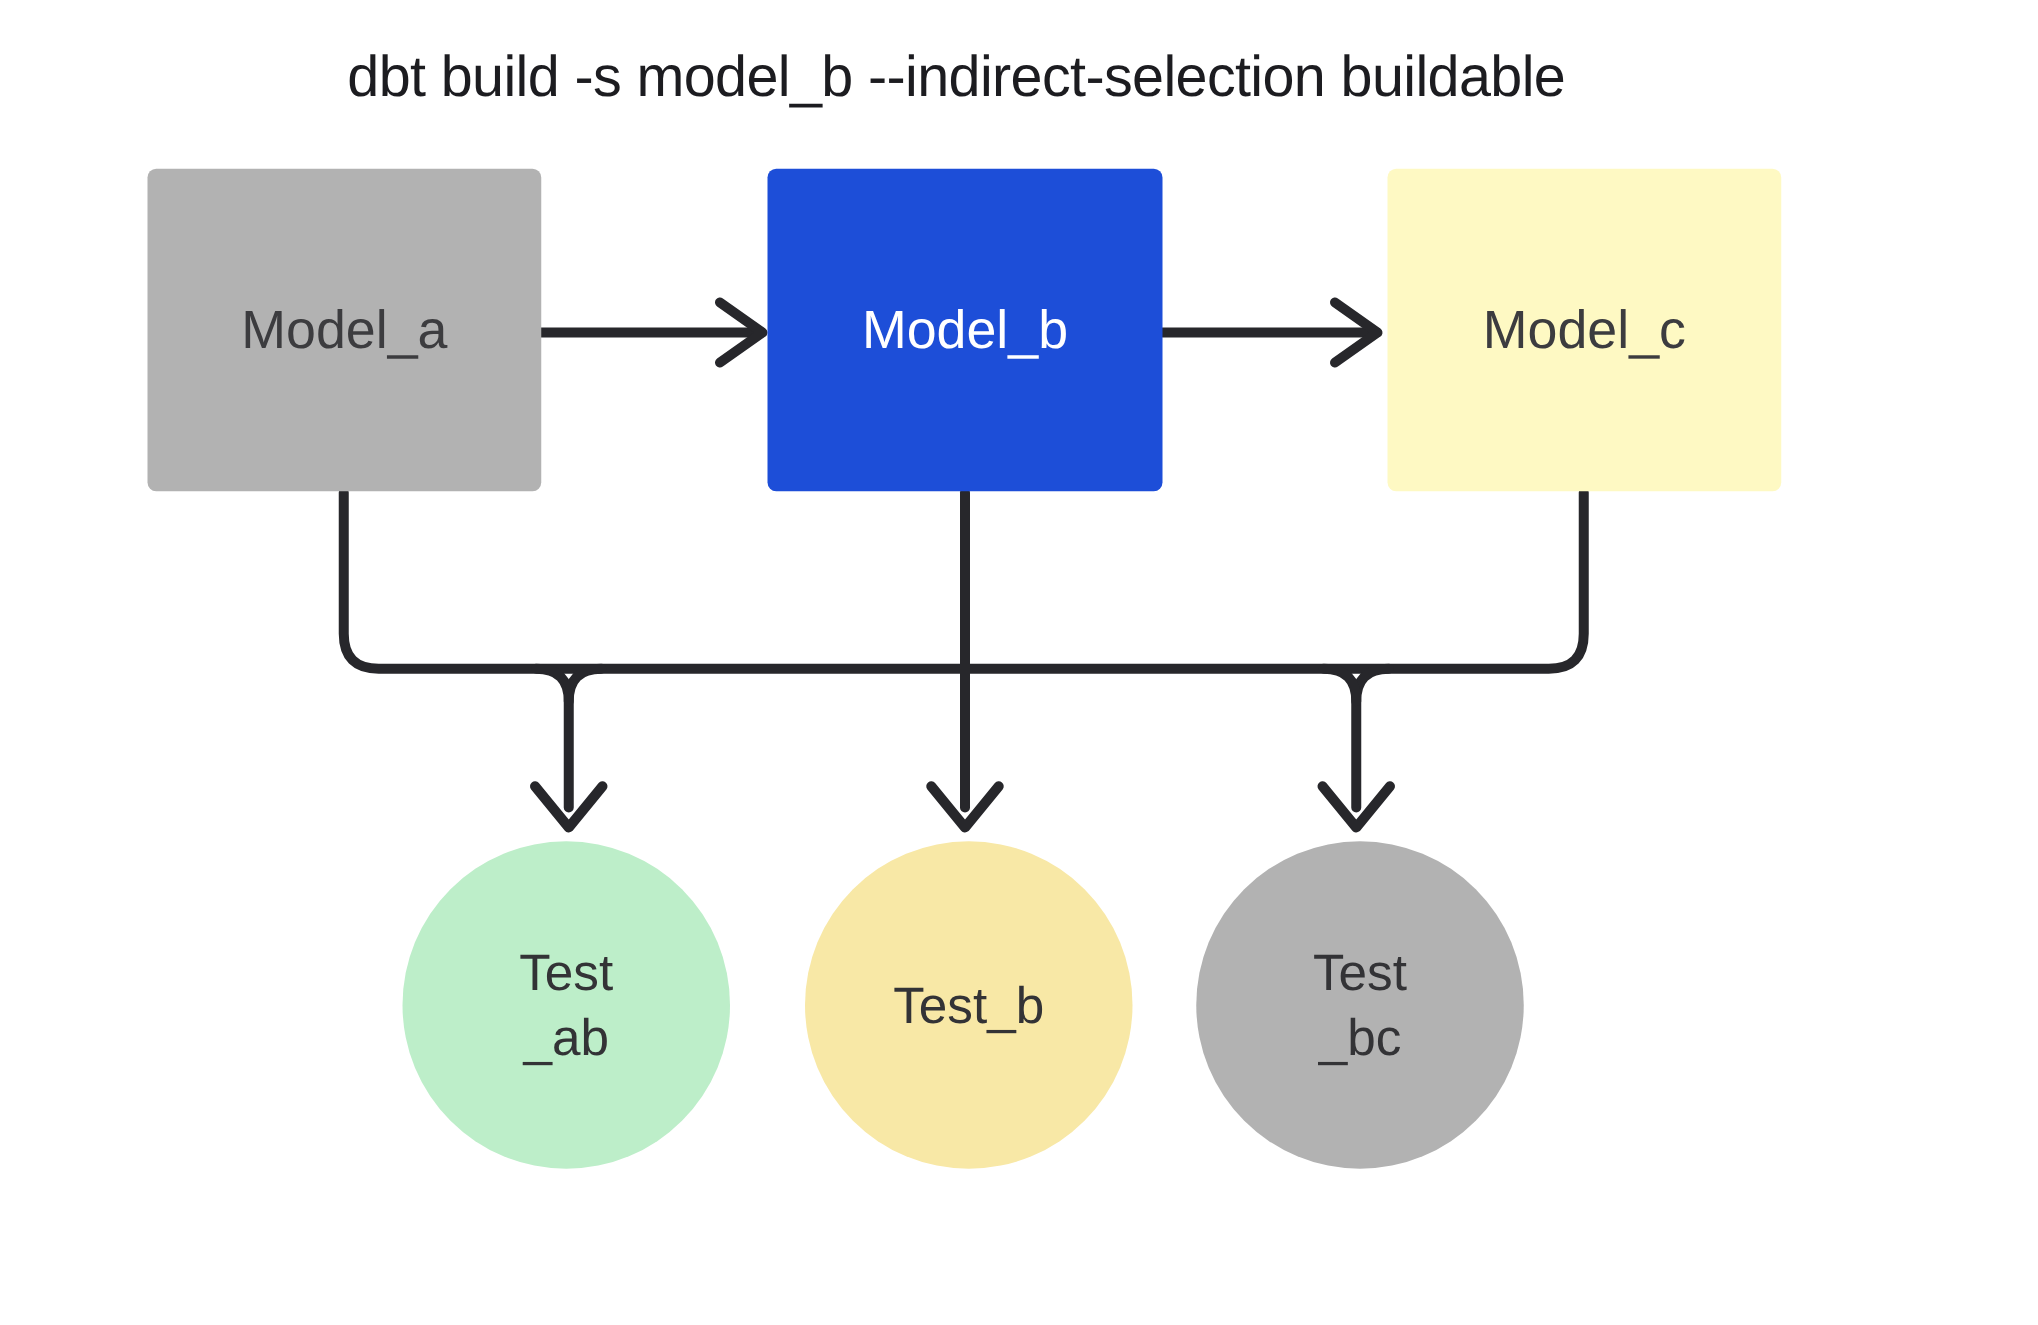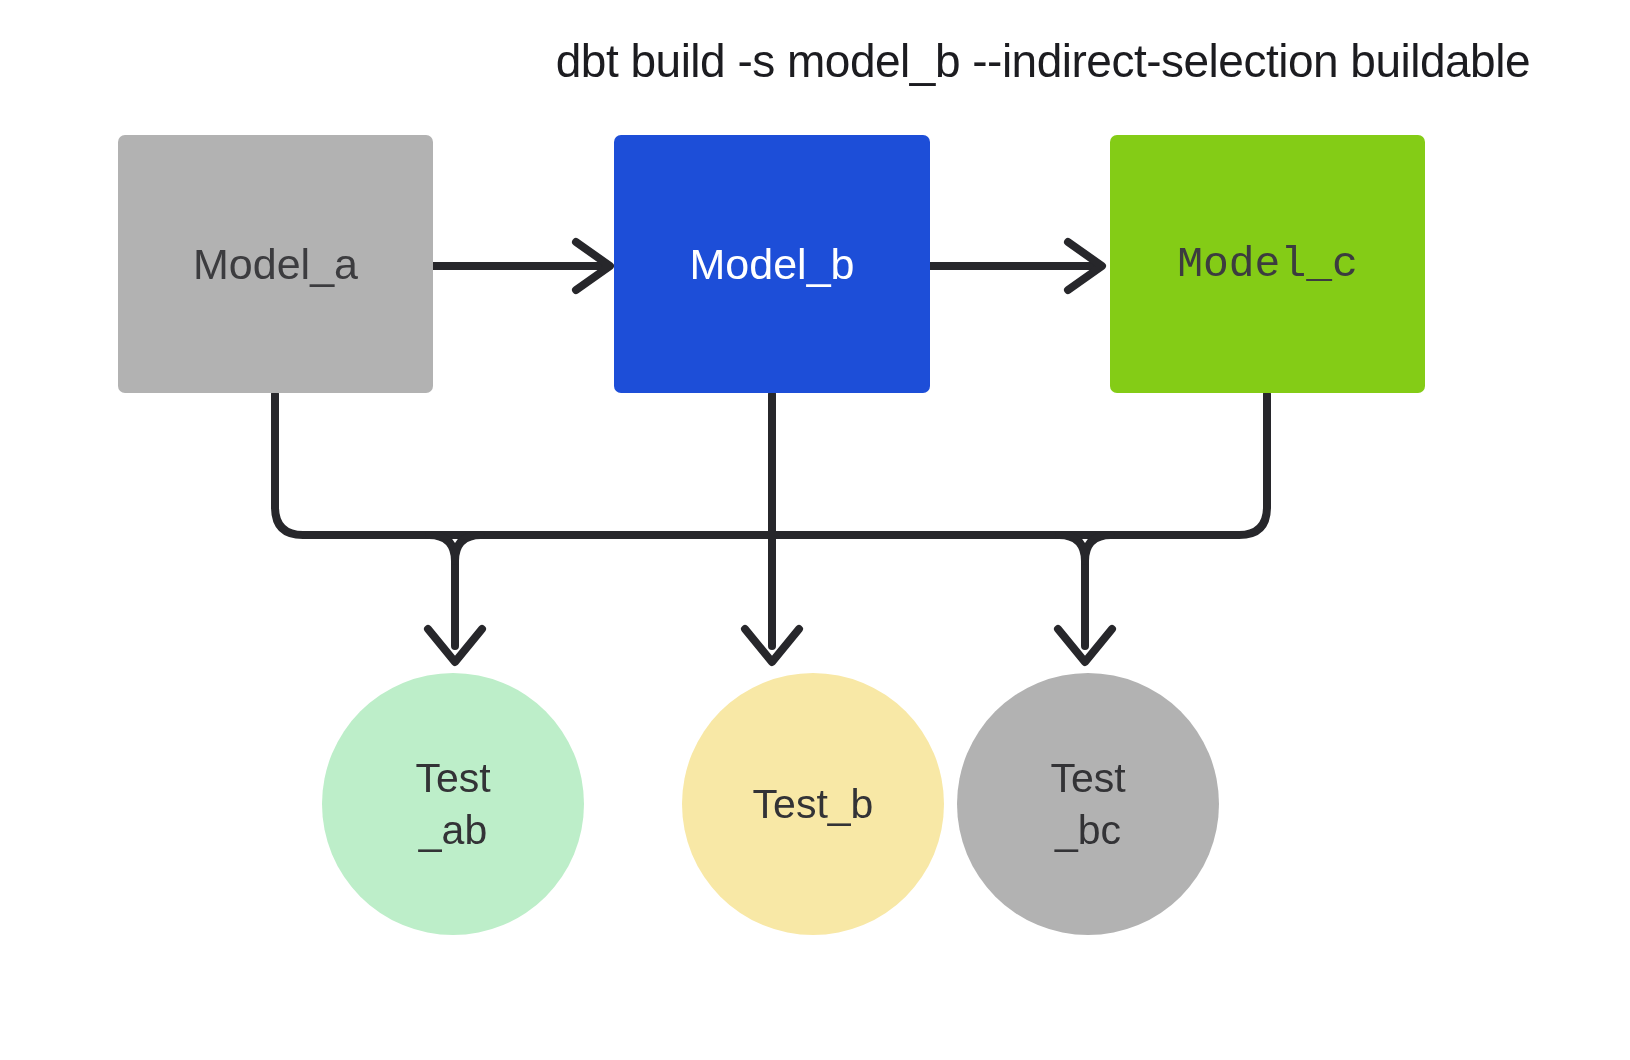--- a/index.html
+++ b/index.html
@@ -13,21 +13,21 @@
     width: 1630px;
     height: 1060px;
     background: #ffffff;
     overflow: hidden;
   }
   .title {
     position: absolute;
     top: 34px;
     left: 0;
     width: 1530px;
-    text-align: right;
+    text-align: center;
     font-size: 46px;
     font-weight: 500;
     color: #1c1c20;
     letter-spacing: -0.5px;
   }
   .edges-svg {
     position: absolute;
     top: 0;
     left: 0;
     width: 1630px;
@@ -62,21 +62,21 @@
     flex-direction: column;
     align-items: center;
     justify-content: center;
     font-size: 41px;
     font-weight: 500;
     color: #333336;
     line-height: 1.28;
     text-align: center;
   }
   #test-ab { left: 322px; }
-  #test-b  { left: 682px; }
+  #test-b  { left: 644px; }
   #test-bc { left: 957px; }
   .circle-line { display: block; }
 </style>
 </head>
 <body>
 
 <div class="canvas">
 
   <div class="title">dbt build -s model_b --indirect-selection buildable</div>
 
@@ -105,21 +105,21 @@
   </svg>
 
   <div class="node-rect" id="model-a" style="background: rgb(178, 178, 178);">
     <span>Model_a</span>
   </div>
 
   <div class="node-rect selected" id="model-b" style="background: #1d4ed8;">
     <span>Model_b</span>
   </div>
 
-  <div class="node-rect" id="model-c" style="background: #84cc16; font-family: Liberation Mono, monospace;">
+  <div class="node-rect" id="model-c" style="background: #fef9c3;">
     <span>Model_c</span>
   </div>
 
   <div class="node-circle" id="test-ab" style="background: rgb(189, 238, 201);">
     <span class="circle-line">Test</span>
     <span class="circle-line">_ab</span>
   </div>
 
   <div class="node-circle" id="test-b" style="background: rgb(248, 232, 166);">
     <span class="circle-line">Test_b</span>

